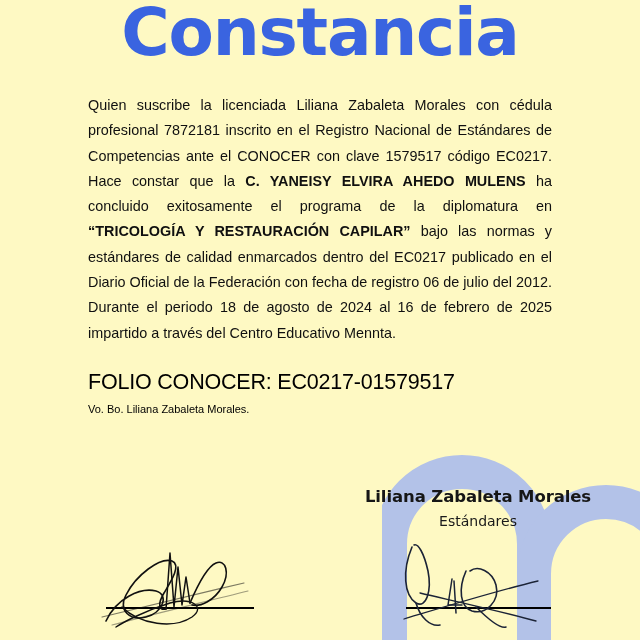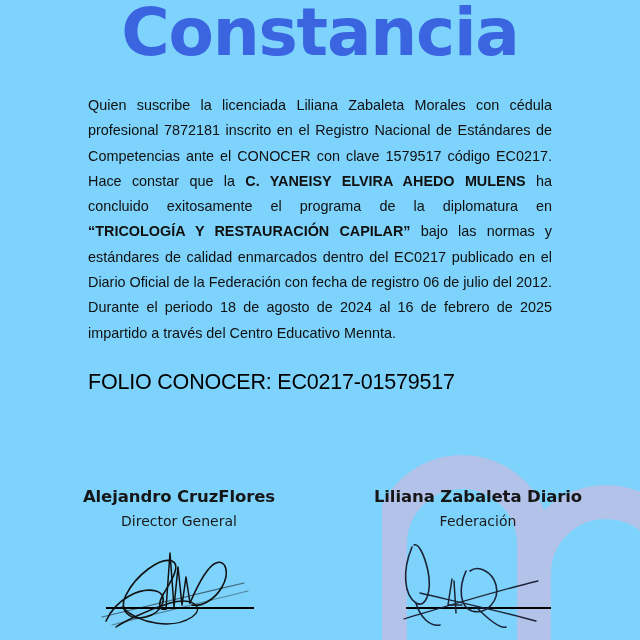--- a/index.html
+++ b/index.html
@@ -11,21 +11,21 @@
     height: 640px;
     background: #ffffff;
     font-family: "DejaVu Sans", sans-serif;
     overflow: hidden;
   }
 
   .certificate {
     position: relative;
     width: 640px;
     height: 640px;
-    background: #7dd3fc;
+    background: #fef9c3;
     overflow: hidden;
   }
 
   
   .watermark {
     position: absolute;
     right: -42px;
     bottom: -34px;
     width: 300px;
     height: 250px;
@@ -145,47 +145,44 @@
         <path d="M 152 150 A 72 72 0 0 1 296 150 L 296 246"></path>
       </g>
     </svg>
   </div>
 
   <div class="title" style="color:#3a64e0;">Constancia</div>
 
   <div class="body-text"><span>Quien suscribe la licenciada Liliana Zabaleta Morales con cédula profesional 7872181 inscrito en el Registro Nacional de Estándares de Competencias ante el CONOCER con clave 1579517 código EC0217. Hace constar que la </span><b>C. YANEISY ELVIRA AHEDO MULENS</b><span> ha concluido exitosamente el programa de la diplomatura en </span><b>“TRICOLOGÍA Y RESTAURACIÓN CAPILAR”</b><span> bajo las normas y estándares de calidad enmarcados dentro del EC0217 publicado en el Diario Oficial de la Federación con fecha de registro 06 de julio del 2012. Durante el periodo 18 de agosto de 2024 al 16 de febrero de 2025 impartido a través del Centro Educativo Mennta.</span></div>
 
   <div class="folio">FOLIO CONOCER: EC0217-01579517</div>
-
-  <div class="sig-block sig-left">
-    <div class="sig-name">Alejandro CruzFlores</div>
-    <div class="sig-role">Director General</div>
-  </div>
+  <div class="vobo">Vo. Bo. Liliana Zabaleta Morales.</div>
+
 
   <div class="sig-graphic sig-graphic-left">
     <svg viewBox="0 0 185 95" width="185" height="95" aria-hidden="true">
       <g fill="none" stroke="#111111" stroke-linecap="round" stroke-linejoin="round">
         <path d="M10 88 C 20 66, 44 54, 60 58 C 74 62, 66 80, 50 84 C 34 88, 22 78, 30 62
                  C 40 42, 64 24, 76 28 C 86 32, 74 50, 68 60 C 62 70, 62 78, 70 76" stroke-width="1.6"></path>
         <path d="M70 76 L 74 20 L 78 74 L 82 34 L 86 72 L 90 44 L 94 70" stroke-width="1.5"></path>
         <path d="M94 70 C 100 56, 110 34, 120 30 C 130 26, 134 40, 126 54
                  C 118 68, 104 74, 96 72" stroke-width="1.6"></path>
         <path d="M6 84 C 40 76, 96 62, 148 50" stroke-width="1.1" stroke-opacity="0.55"></path>
         <path d="M16 92 C 46 84, 104 70, 152 58" stroke-width="1.1" stroke-opacity="0.4"></path>
         <path d="M26 74 C 44 92, 78 96, 96 84 C 110 74, 96 64, 74 70
                  C 48 78, 26 90, 20 94" stroke-width="1.4"></path>
       </g>
     </svg>
   </div>
 
   <div class="sig-rule sig-rule-left"></div>
 
   <div class="sig-block sig-right">
-    <div class="sig-name">Liliana Zabaleta Diario</div>
-    <div class="sig-role">Federación</div>
+    <div class="sig-name">Liliana Zabaleta Morales</div>
+    <div class="sig-role">Estándares</div>
   </div>
 
   <div class="sig-graphic sig-graphic-right">
     <svg viewBox="0 0 185 95" width="185" height="95" aria-hidden="true">
       <g fill="none" stroke="#1b2336" stroke-linecap="round" stroke-linejoin="round">
         <path d="M16 14 C 6 38, 8 62, 20 70 C 30 76, 36 58, 32 38
                  C 28 20, 22 10, 18 12" stroke-width="1.6"></path>
         <path d="M20 70 C 24 84, 34 94, 44 92" stroke-width="1.6"></path>
         <path d="M56 46 L 52 72 L 66 72 M 58 48 L 60 80" stroke-width="1.5"></path>
         <path d="M70 38 C 62 56, 64 74, 76 78 C 90 82, 104 68, 100 52

